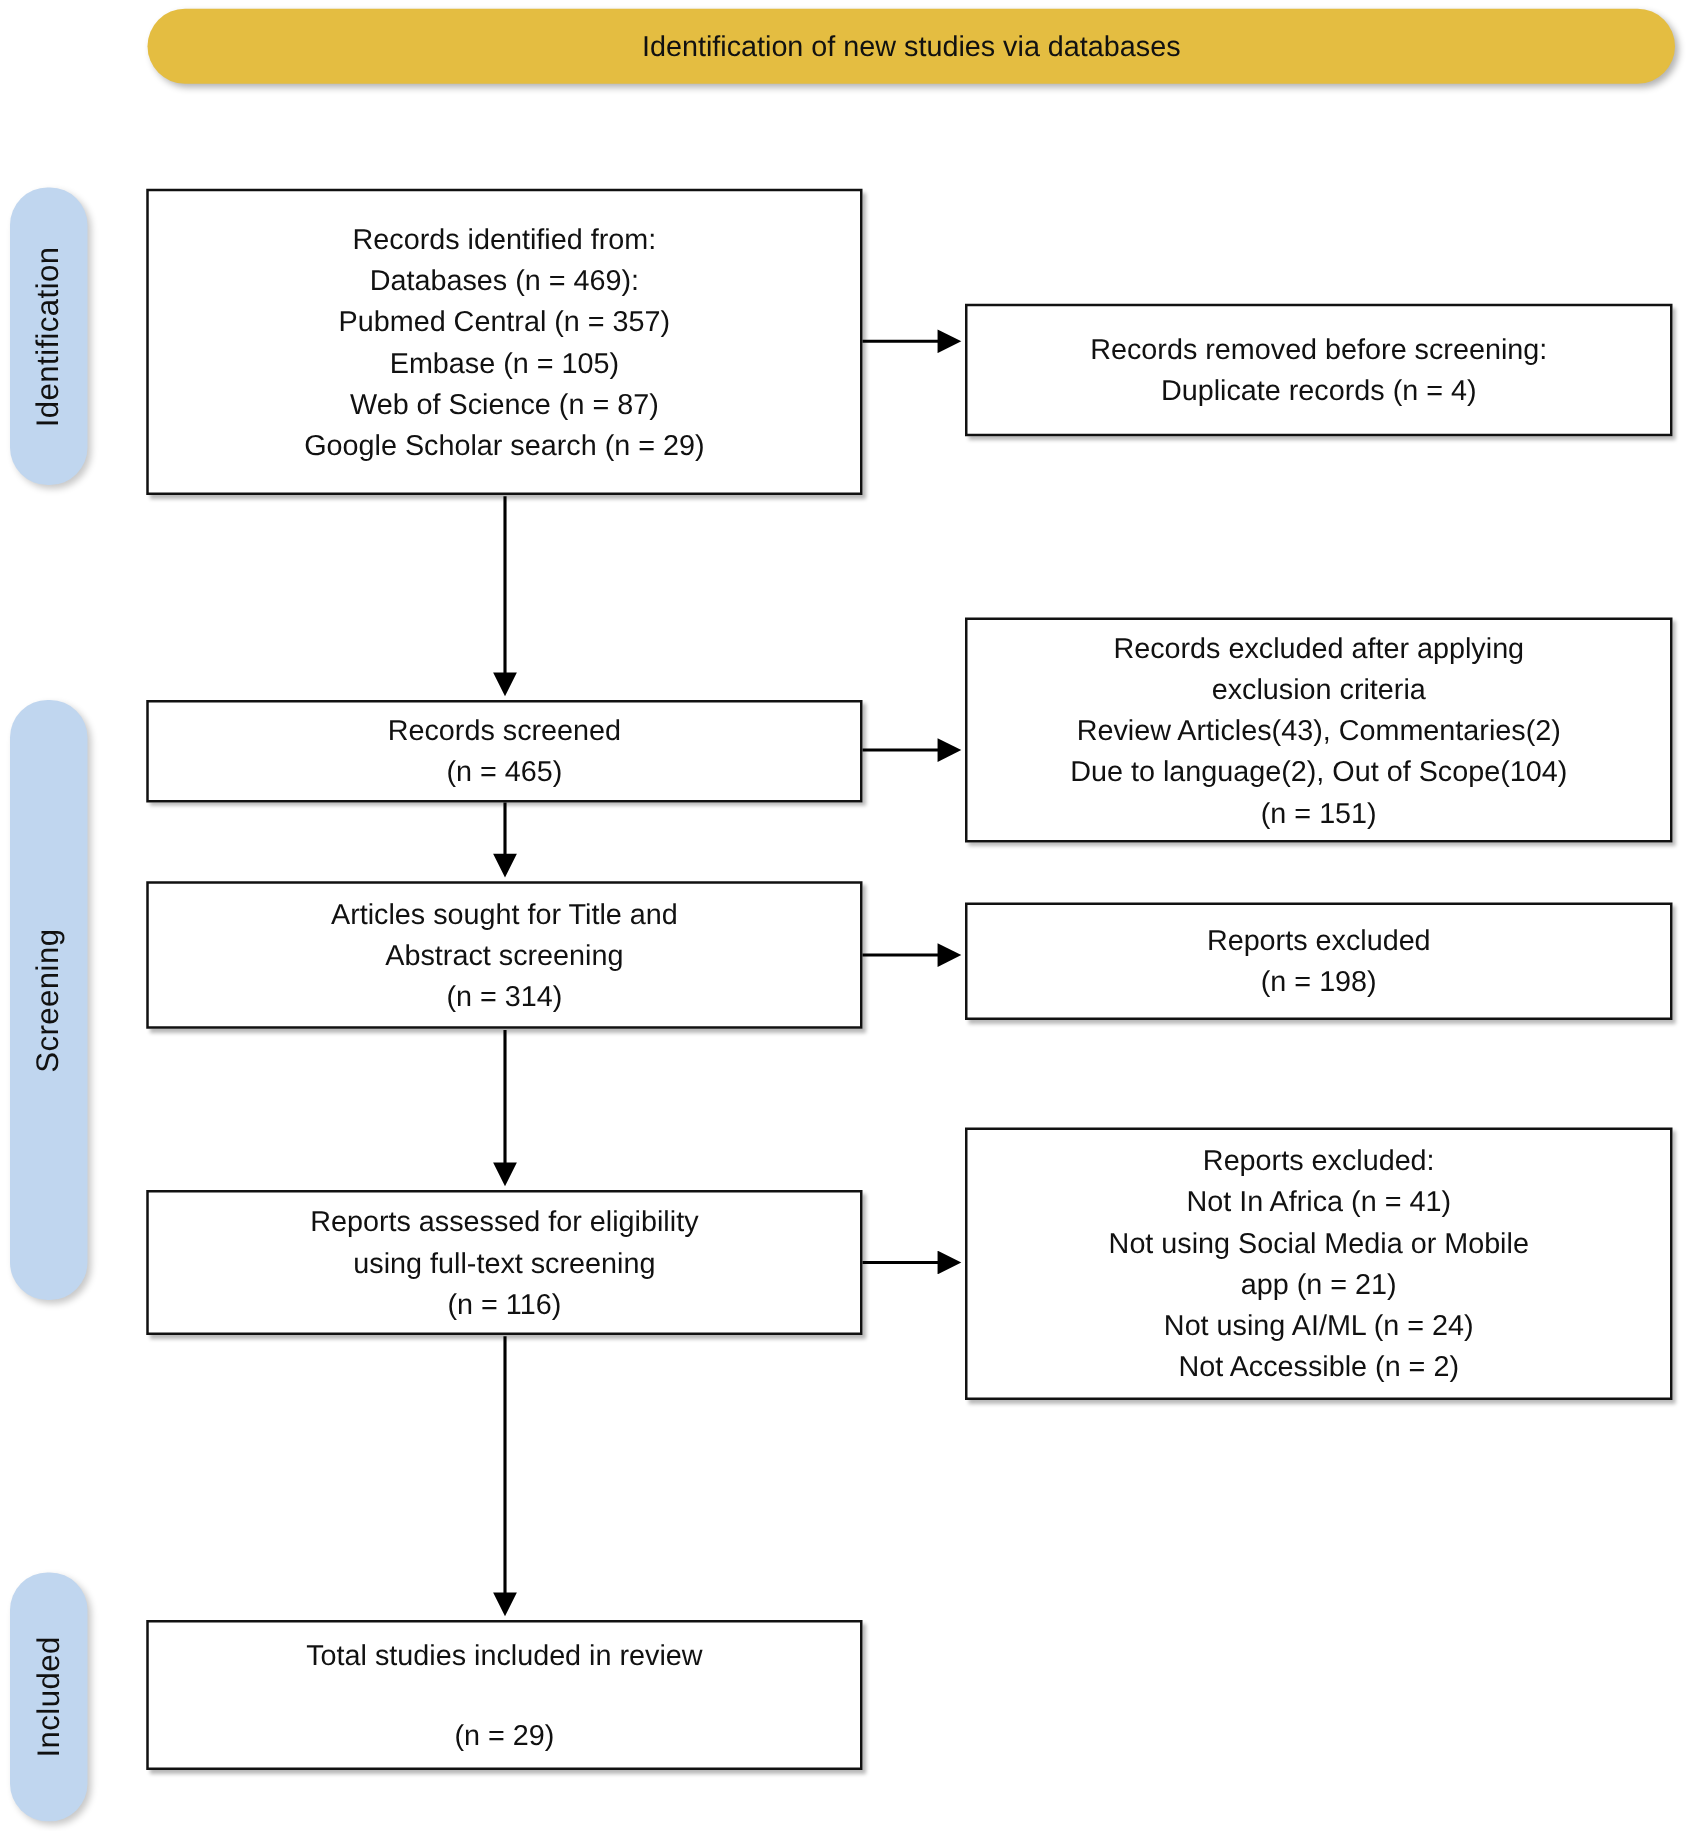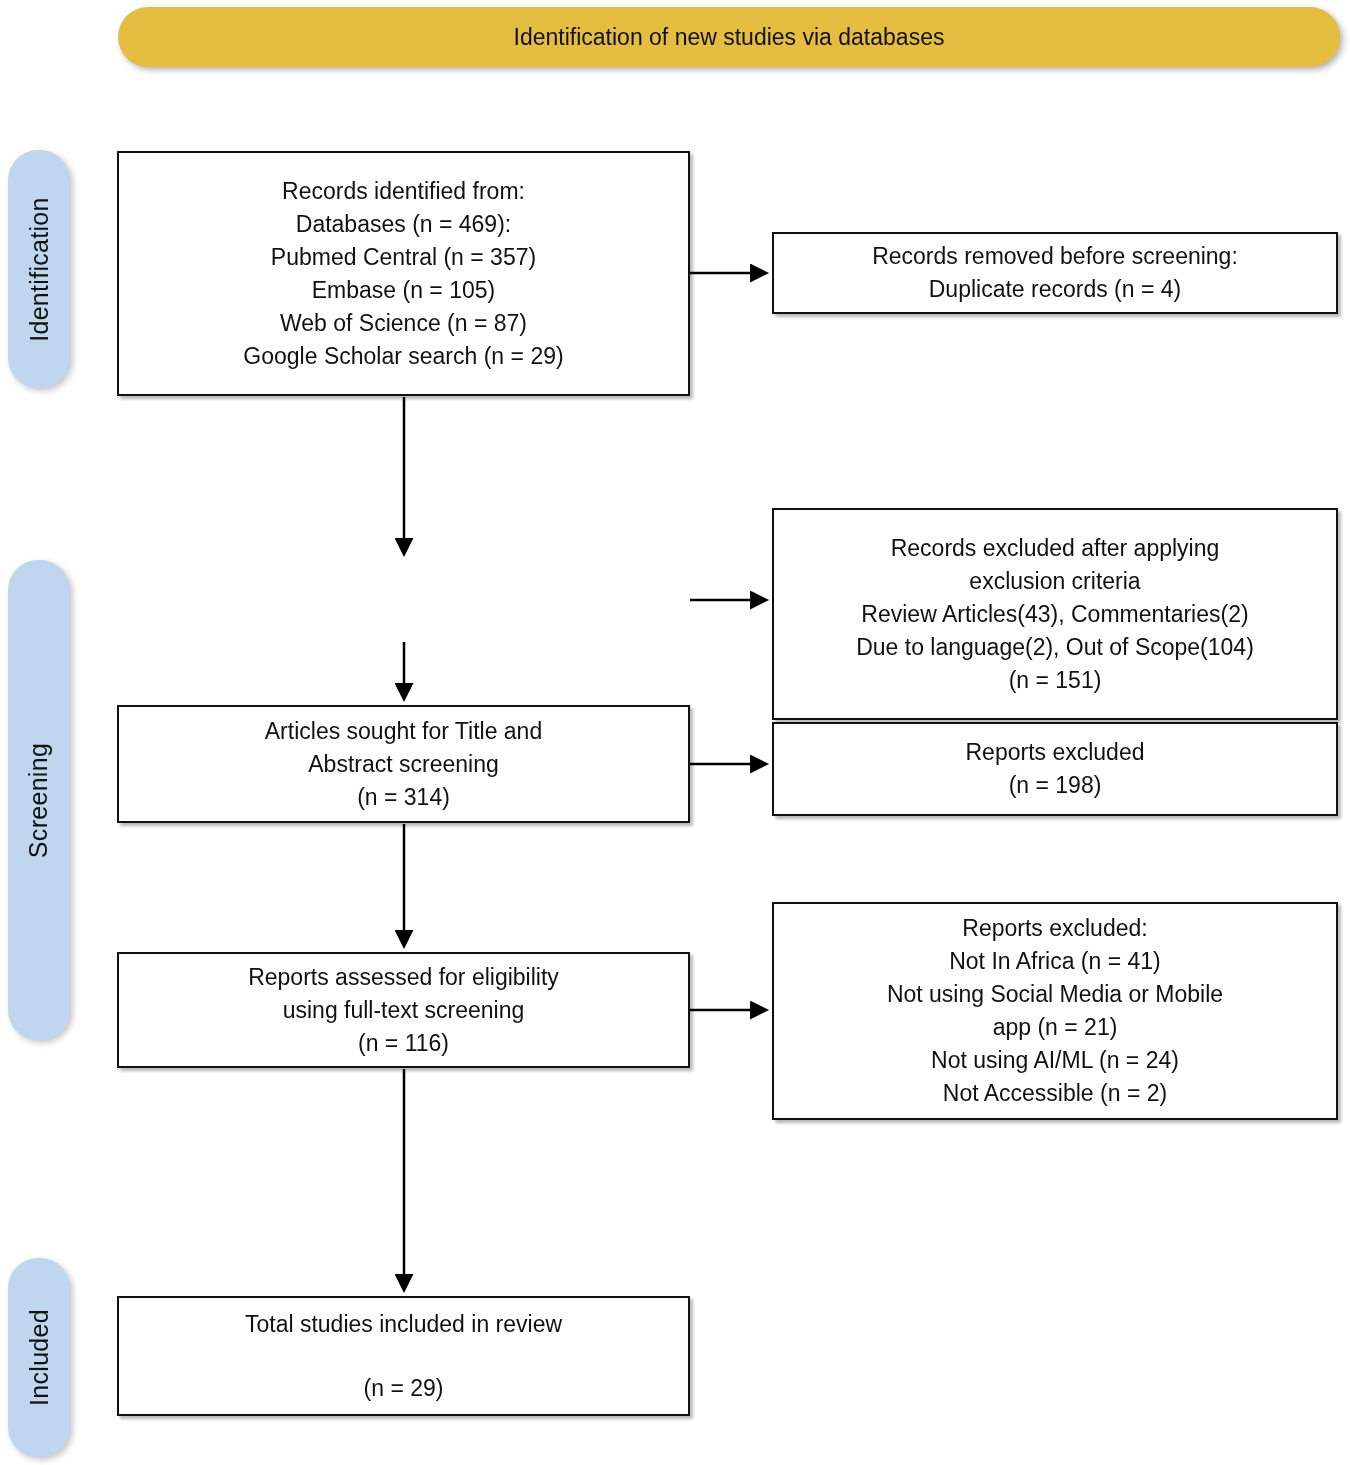--- a/index.html
+++ b/index.html
@@ -46,22 +46,22 @@
     font-size:23px; line-height:33px;
     box-shadow:3px 3px 3px rgba(0,0,0,0.28);
   }
   .col-left  { left:117px; width:573px; }
   .col-right { left:772px; width:566px; }
   .box-identified        { top:151px;  height:245px; }
   .box-screened          { top:560px;  height:82px;  }
   .box-title-abstract    { top:705px;  height:118px; }
   .box-full-text         { top:952px;  height:116px; }
   .box-included-total    { top:1296px; height:120px;gap:31px; }
-  .box-removed           { top:232px;  height:82px;  }
-  .box-excluded-criteria { top:508px;  height:212px; }
+  .box-removed           { top:243px;  height:106px;  }
+  .box-excluded-criteria { top:494px;  height:180px; }
   .box-reports-excluded  { top:722px;  height:94px;  }
   .box-fulltext-excluded { top:902px;  height:218px; }
   .arrows {
     position:absolute; left:0; top:0; width:1350px; height:1465px;
     pointer-events:none;
   }
 </style>
 </head>
 <body>
 
@@ -83,20 +83,24 @@
 
   <div class="box col-left box-identified">
     <div>Records identified from:</div>
     <div>Databases (n = 469):</div>
     <div>Pubmed Central (n = 357)</div>
     <div>Embase (n = 105)</div>
     <div>Web of Science (n = 87)</div>
     <div>Google Scholar search (n = 29)</div>
   </div>
 
+  <div class="box col-left box-screened">
+    <div>Records screened</div>
+    <div>(n = 465)</div>
+  </div>
 
   <div class="box col-left box-title-abstract">
     <div>Articles sought for Title and</div>
     <div>Abstract screening</div>
     <div>(n = 314)</div>
   </div>
 
   <div class="box col-left box-full-text">
     <div>Reports assessed for eligibility</div>
     <div>using full-text screening</div>

